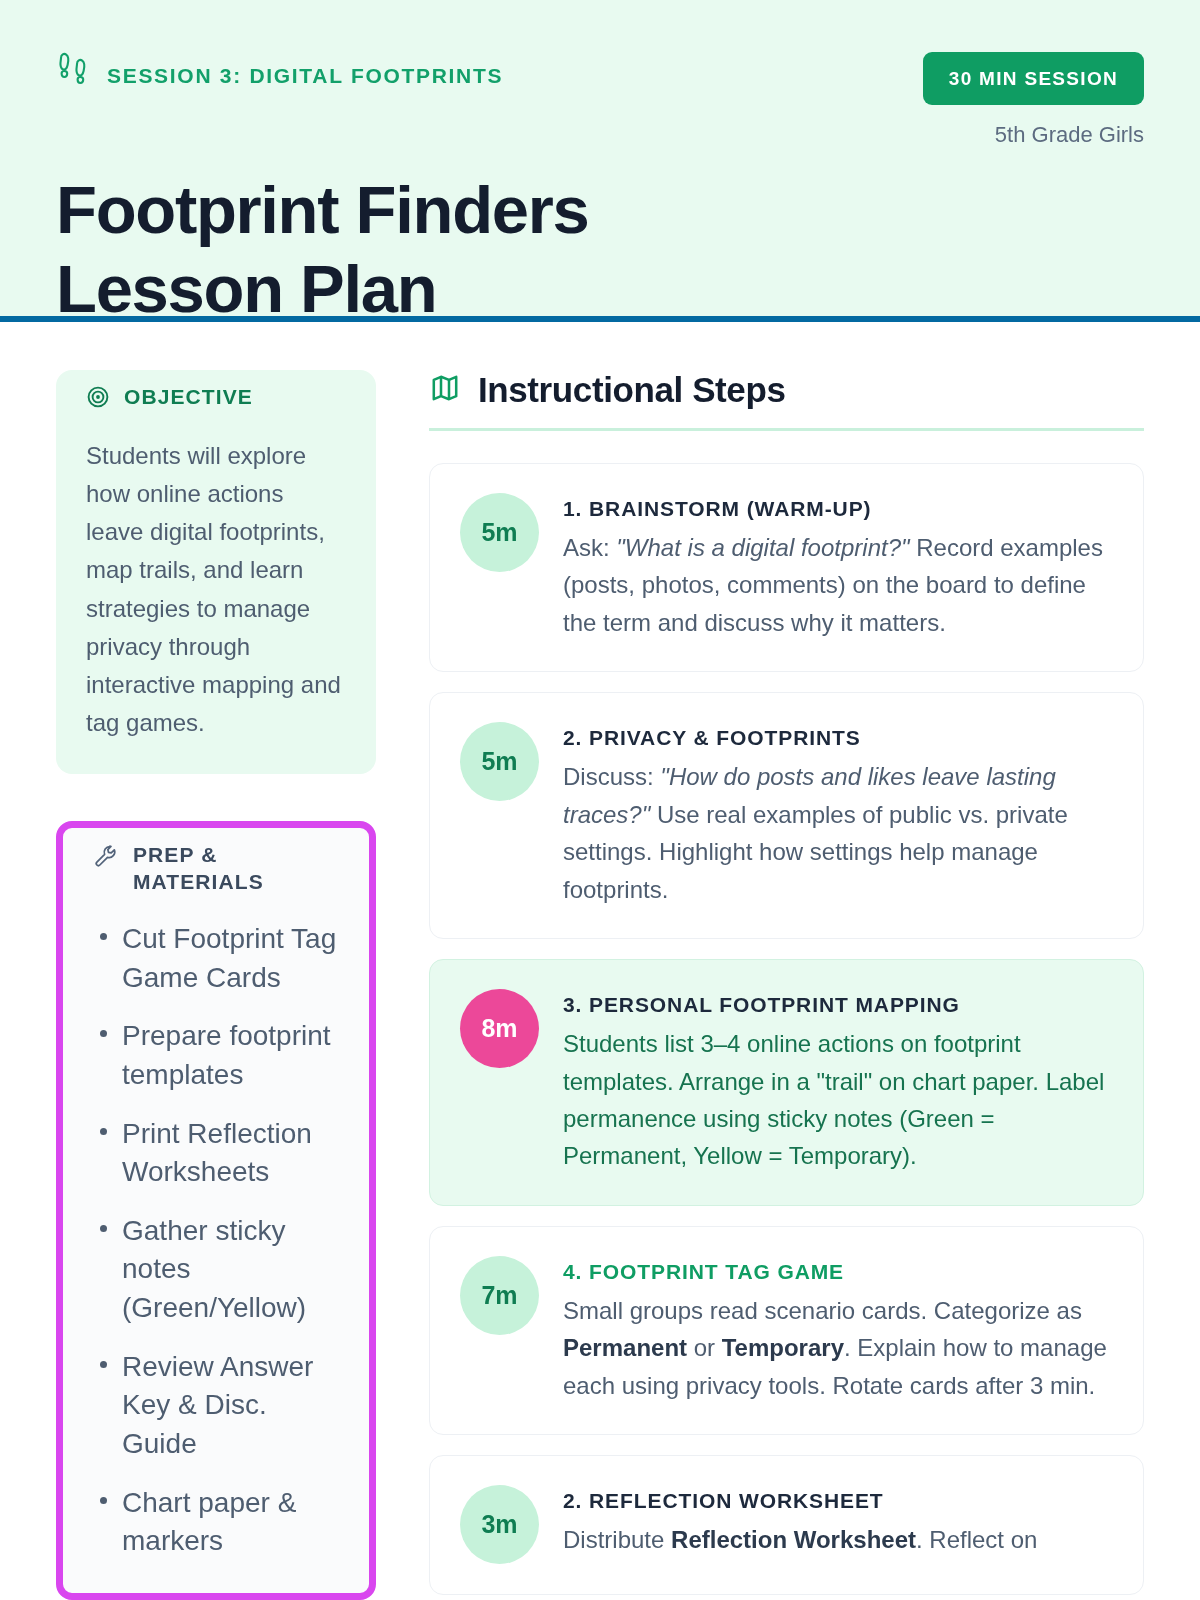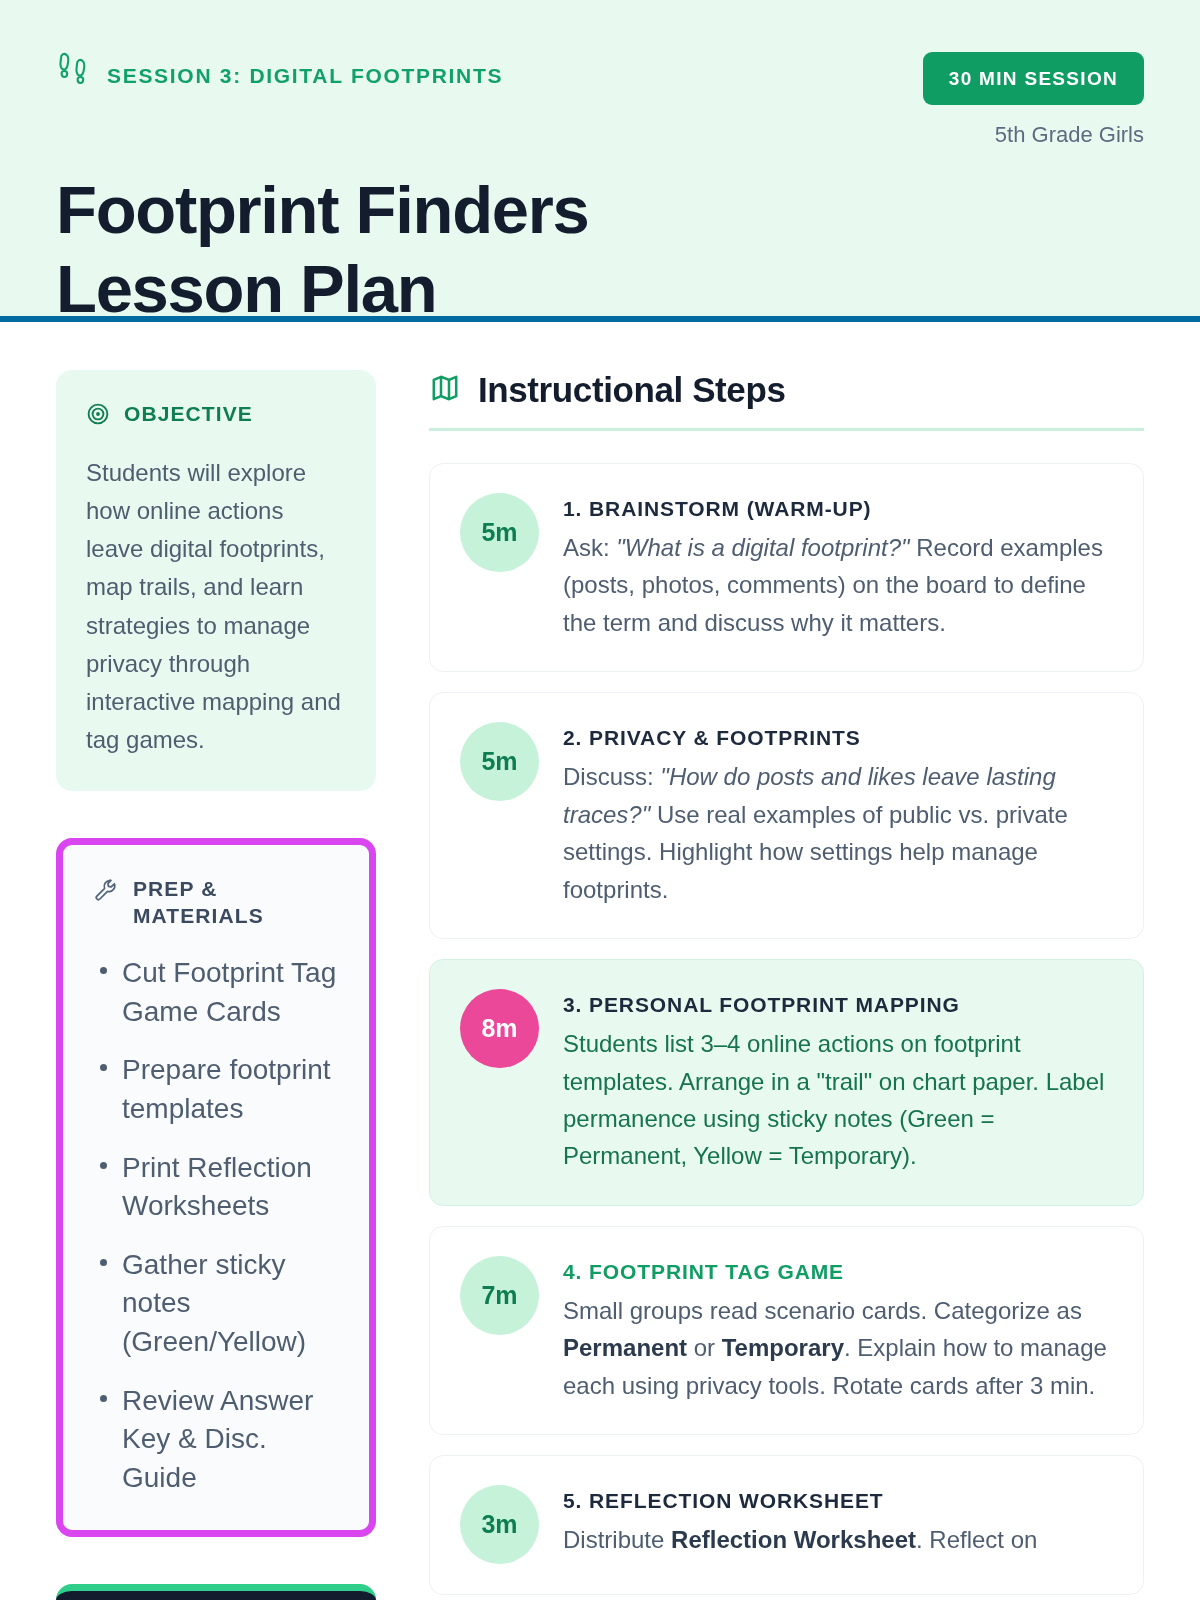--- a/index.html
+++ b/index.html
@@ -71,21 +71,21 @@
     display: flex;
     gap: 53px;
     padding: 48px 56px 0 56px;
   }
   .sidebar { width: 320px; flex: 0 0 320px; }
   .content { flex: 1 1 auto; min-width: 0; }
 
   
   .card {
     border-radius: 16px;
-    padding: 31px 30px 32px 30px;
+    padding: 14px 30px 32px 30px;
     margin-bottom: 47px;
   }
   .card-objective {
     background: #e8faf0;
   }
   .card-prep {
     background: #fafbfc;
     border: 7px solid #d946ef;
   }
   .card-head {
@@ -257,20 +257,21 @@
           </svg>
         </span>
         <span class="card-head-label">PREP &amp; MATERIALS</span>
       </div>
       <ul class="mat-list">
         <li class="mat-item">Cut Footprint Tag Game Cards</li>
         <li class="mat-item">Prepare footprint templates</li>
         <li class="mat-item">Print Reflection Worksheets</li>
         <li class="mat-item">Gather sticky notes (Green/Yellow)</li>
         <li class="mat-item">Review Answer Key &amp; Disc. Guide</li>
+        <li class="mat-item">Chart paper &amp; markers</li>
       </ul>
     </section>
 
     <section class="card card-why">
       <div class="card-head">
         <span class="card-icon">
           <svg width="30" height="22" viewBox="0 0 30 22" fill="none">
             <circle cx="7.2" cy="13" r="4.6" stroke="#4fe0a0" stroke-width="1.9"></circle>
             <circle cx="22.8" cy="13" r="4.6" stroke="#4fe0a0" stroke-width="1.9"></circle>
             <path d="M11.8 12.4c1.5-1.3 4.9-1.3 6.4 0" stroke="#4fe0a0" stroke-width="1.9" stroke-linecap="round"></path>
@@ -325,20 +326,20 @@
         <div class="pill">7m</div>
         <div class="step-body">
           <div class="step-title green">4. FOOTPRINT TAG GAME</div>
           <p class="step-text">Small groups read scenario cards. Categorize as <b>Permanent</b> or <b>Temporary</b>. Explain how to manage each using privacy tools. Rotate cards after 3 min.</p>
         </div>
       </article>
 
       <article class="step">
         <div class="pill">3m</div>
         <div class="step-body">
-          <div class="step-title">5. REFLECTION WORKSHEET</div>
+          <div class="step-title">2. REFLECTION WORKSHEET</div>
           <p class="step-text">Distribute <b>Reflection Worksheet</b>. Reflect on</p>
         </div>
       </article>
 
     </div>
   </main>
 </div>
 
 </body></html>

